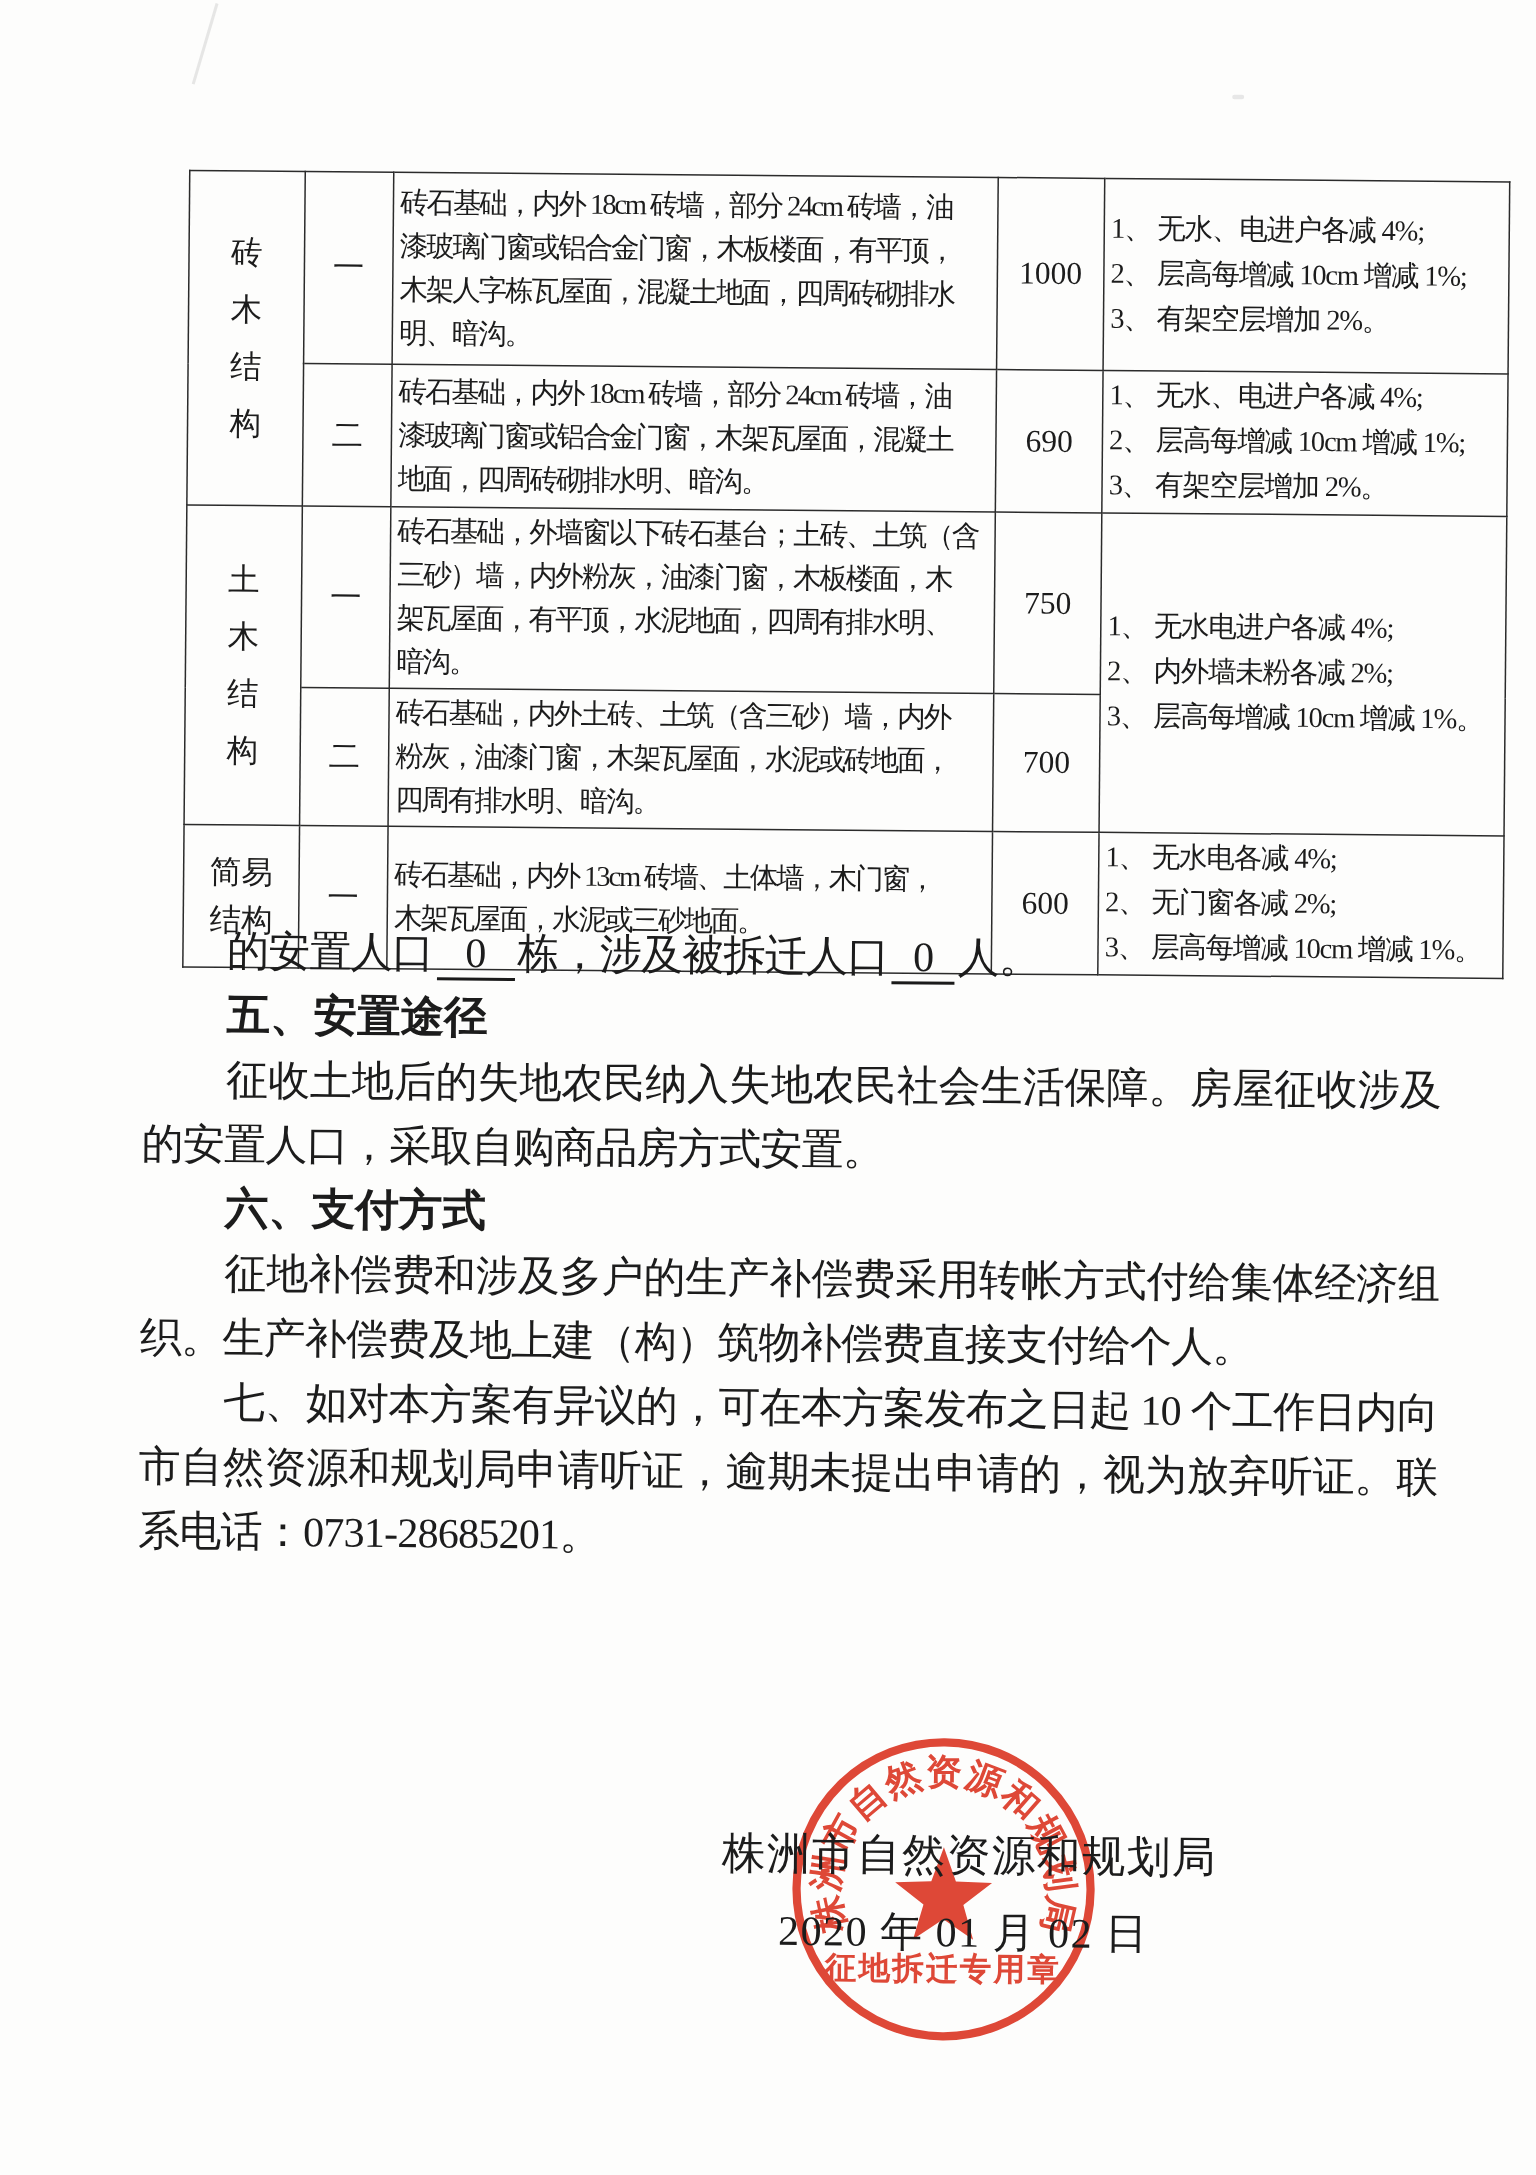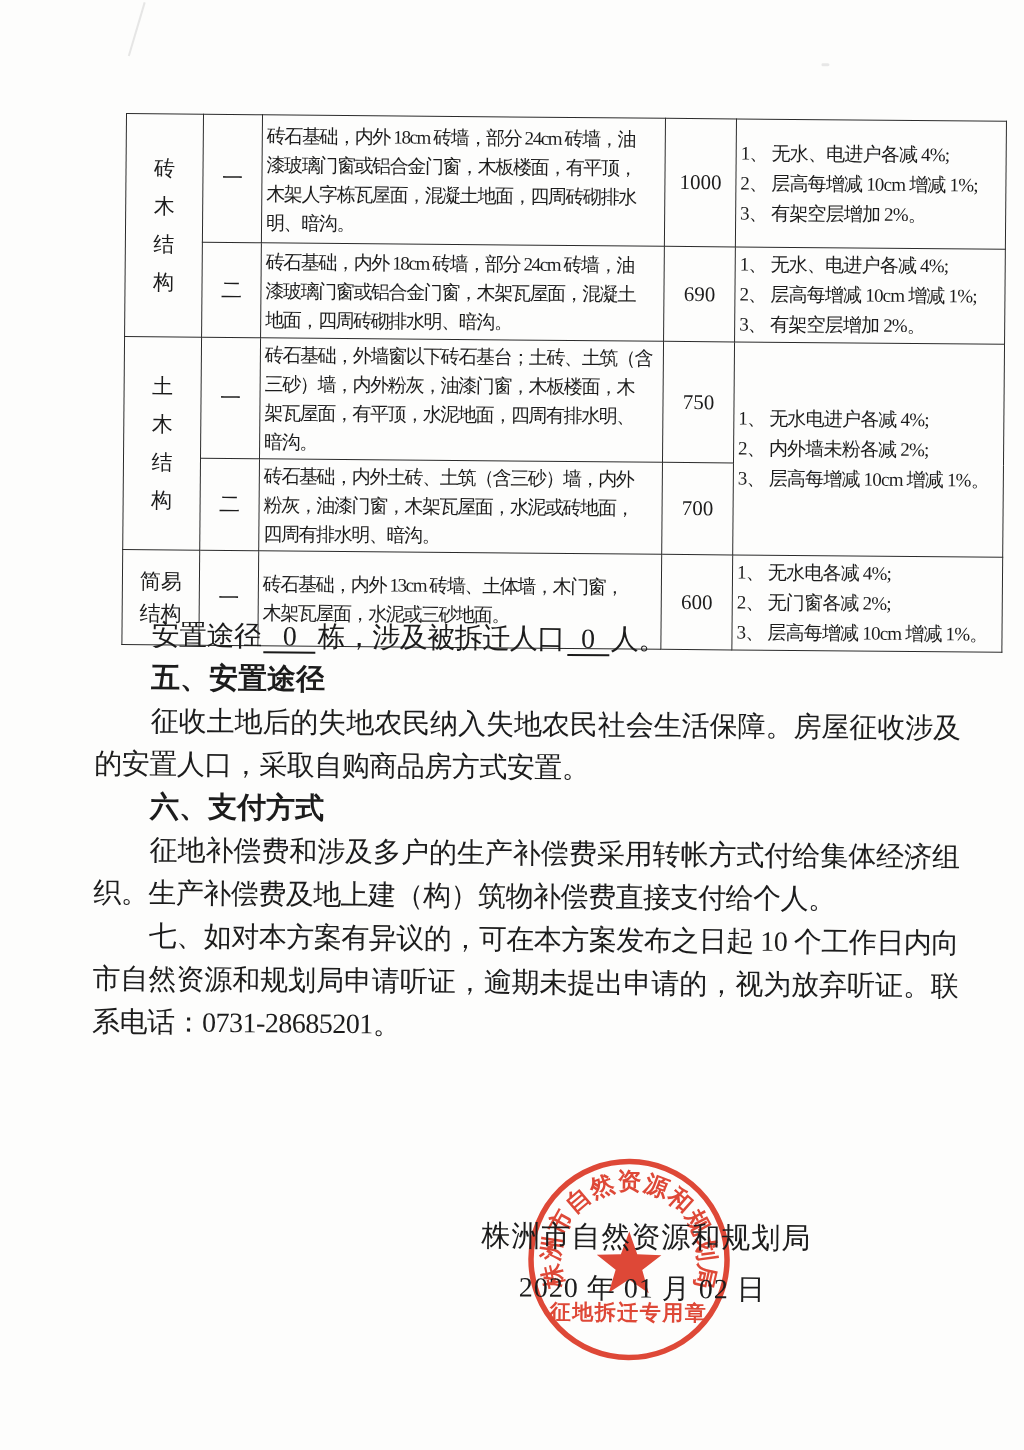--- a/index.html
+++ b/index.html
@@ -146,21 +146,21 @@
           <div class="nline">1、 无水电各减 4%;</div>
           <div class="nline">2、 无门窗各减 2%;</div>
           <div class="nline">3、 层高每增减 10cm 增减 1%。</div>
         </td>
       </tr>
     </tbody>
   </table>
 
   <div class="bodytext">
     <div class="line pind">
-      <span>安置途径</span><span class="ul">0</span><span>栋，涉及被拆迁人口</span><span class="ul narrow">0</span><span>人。</span>
+      <span>的安置人口</span><span class="ul">0</span><span>栋，涉及被拆迁人口</span><span class="ul narrow">0</span><span>人。</span>
     </div>
     <h3>五、安置途径</h3>
     <div class="jline indent">征收土地后的失地农民纳入失地农民社会生活保障。房屋征收涉及</div>
     <div class="line">的安置人口，采取自购商品房方式安置。</div>
     <h3>六、支付方式</h3>
     <div class="jline indent">征地补偿费和涉及多户的生产补偿费采用转帐方式付给集体经济组</div>
     <div class="line">织。生产补偿费及地上建（构）筑物补偿费直接支付给个人。</div>
     <div class="jline indent">七、如对本方案有异议的，可在本方案发布之日起 10 个工作日内向</div>
     <div class="jline">市自然资源和规划局申请听证，逾期未提出申请的，视为放弃听证。联</div>
     <div class="line">系电话：0731-28685201。</div>

